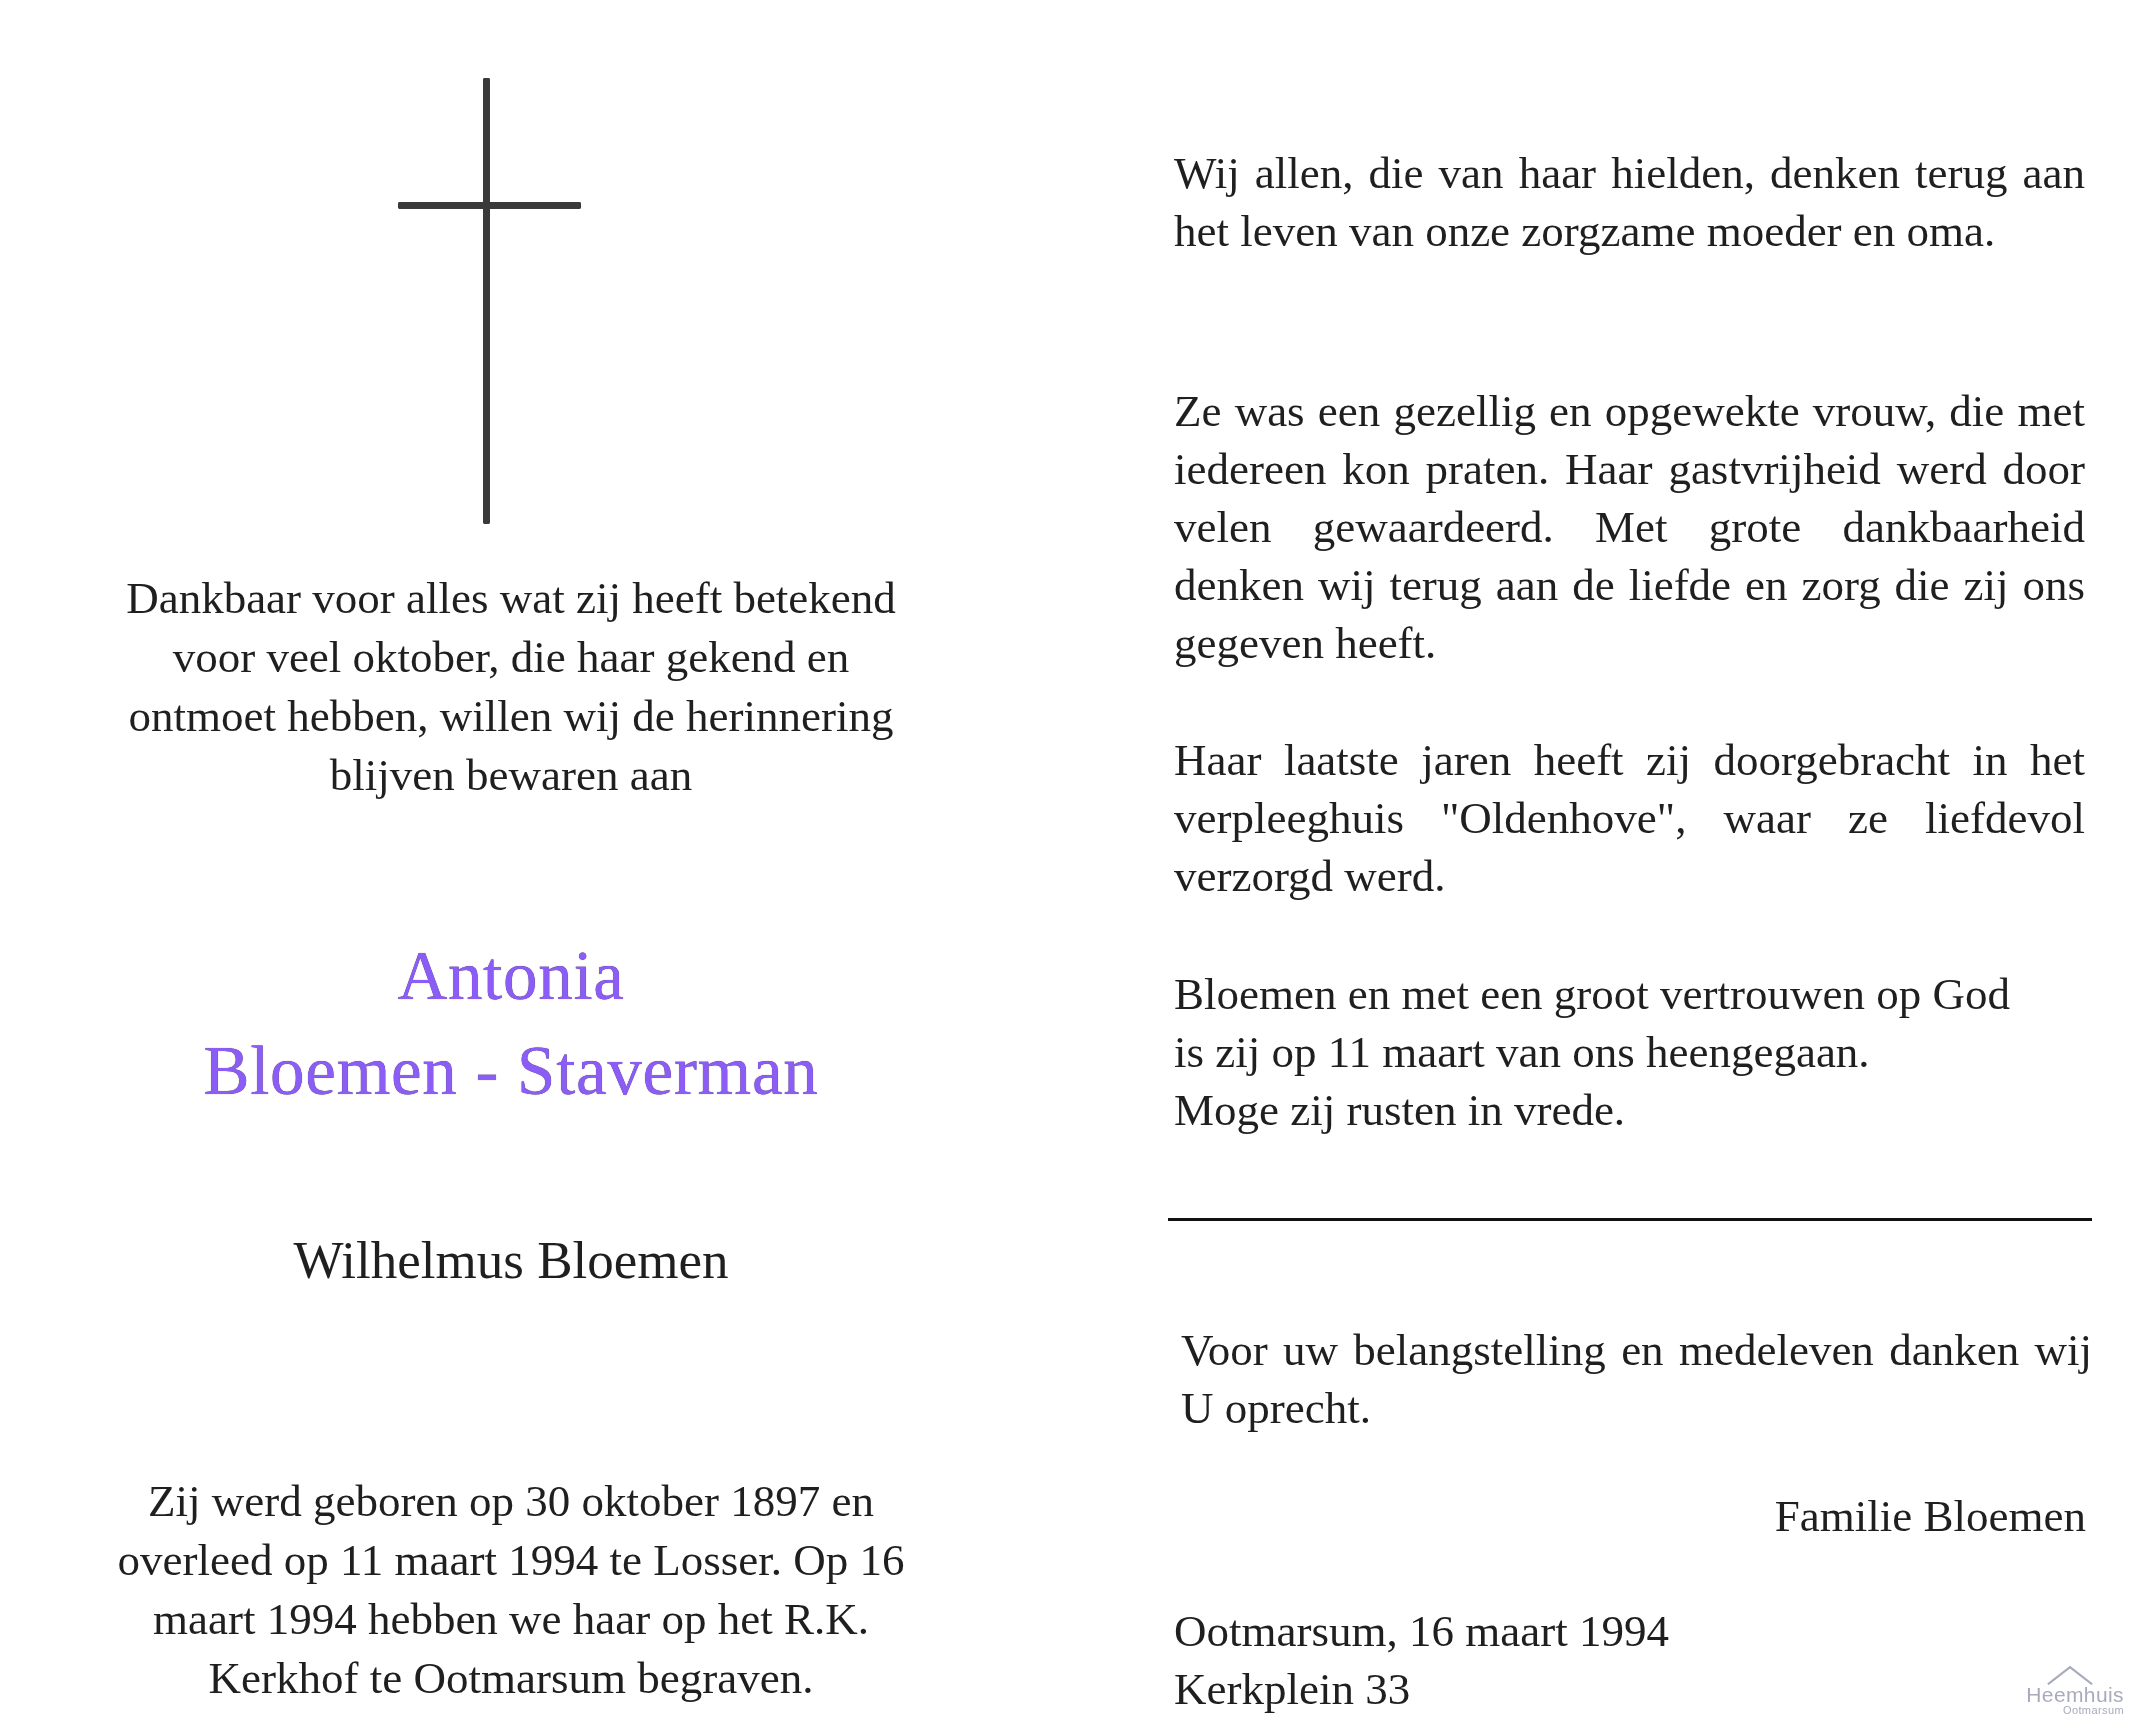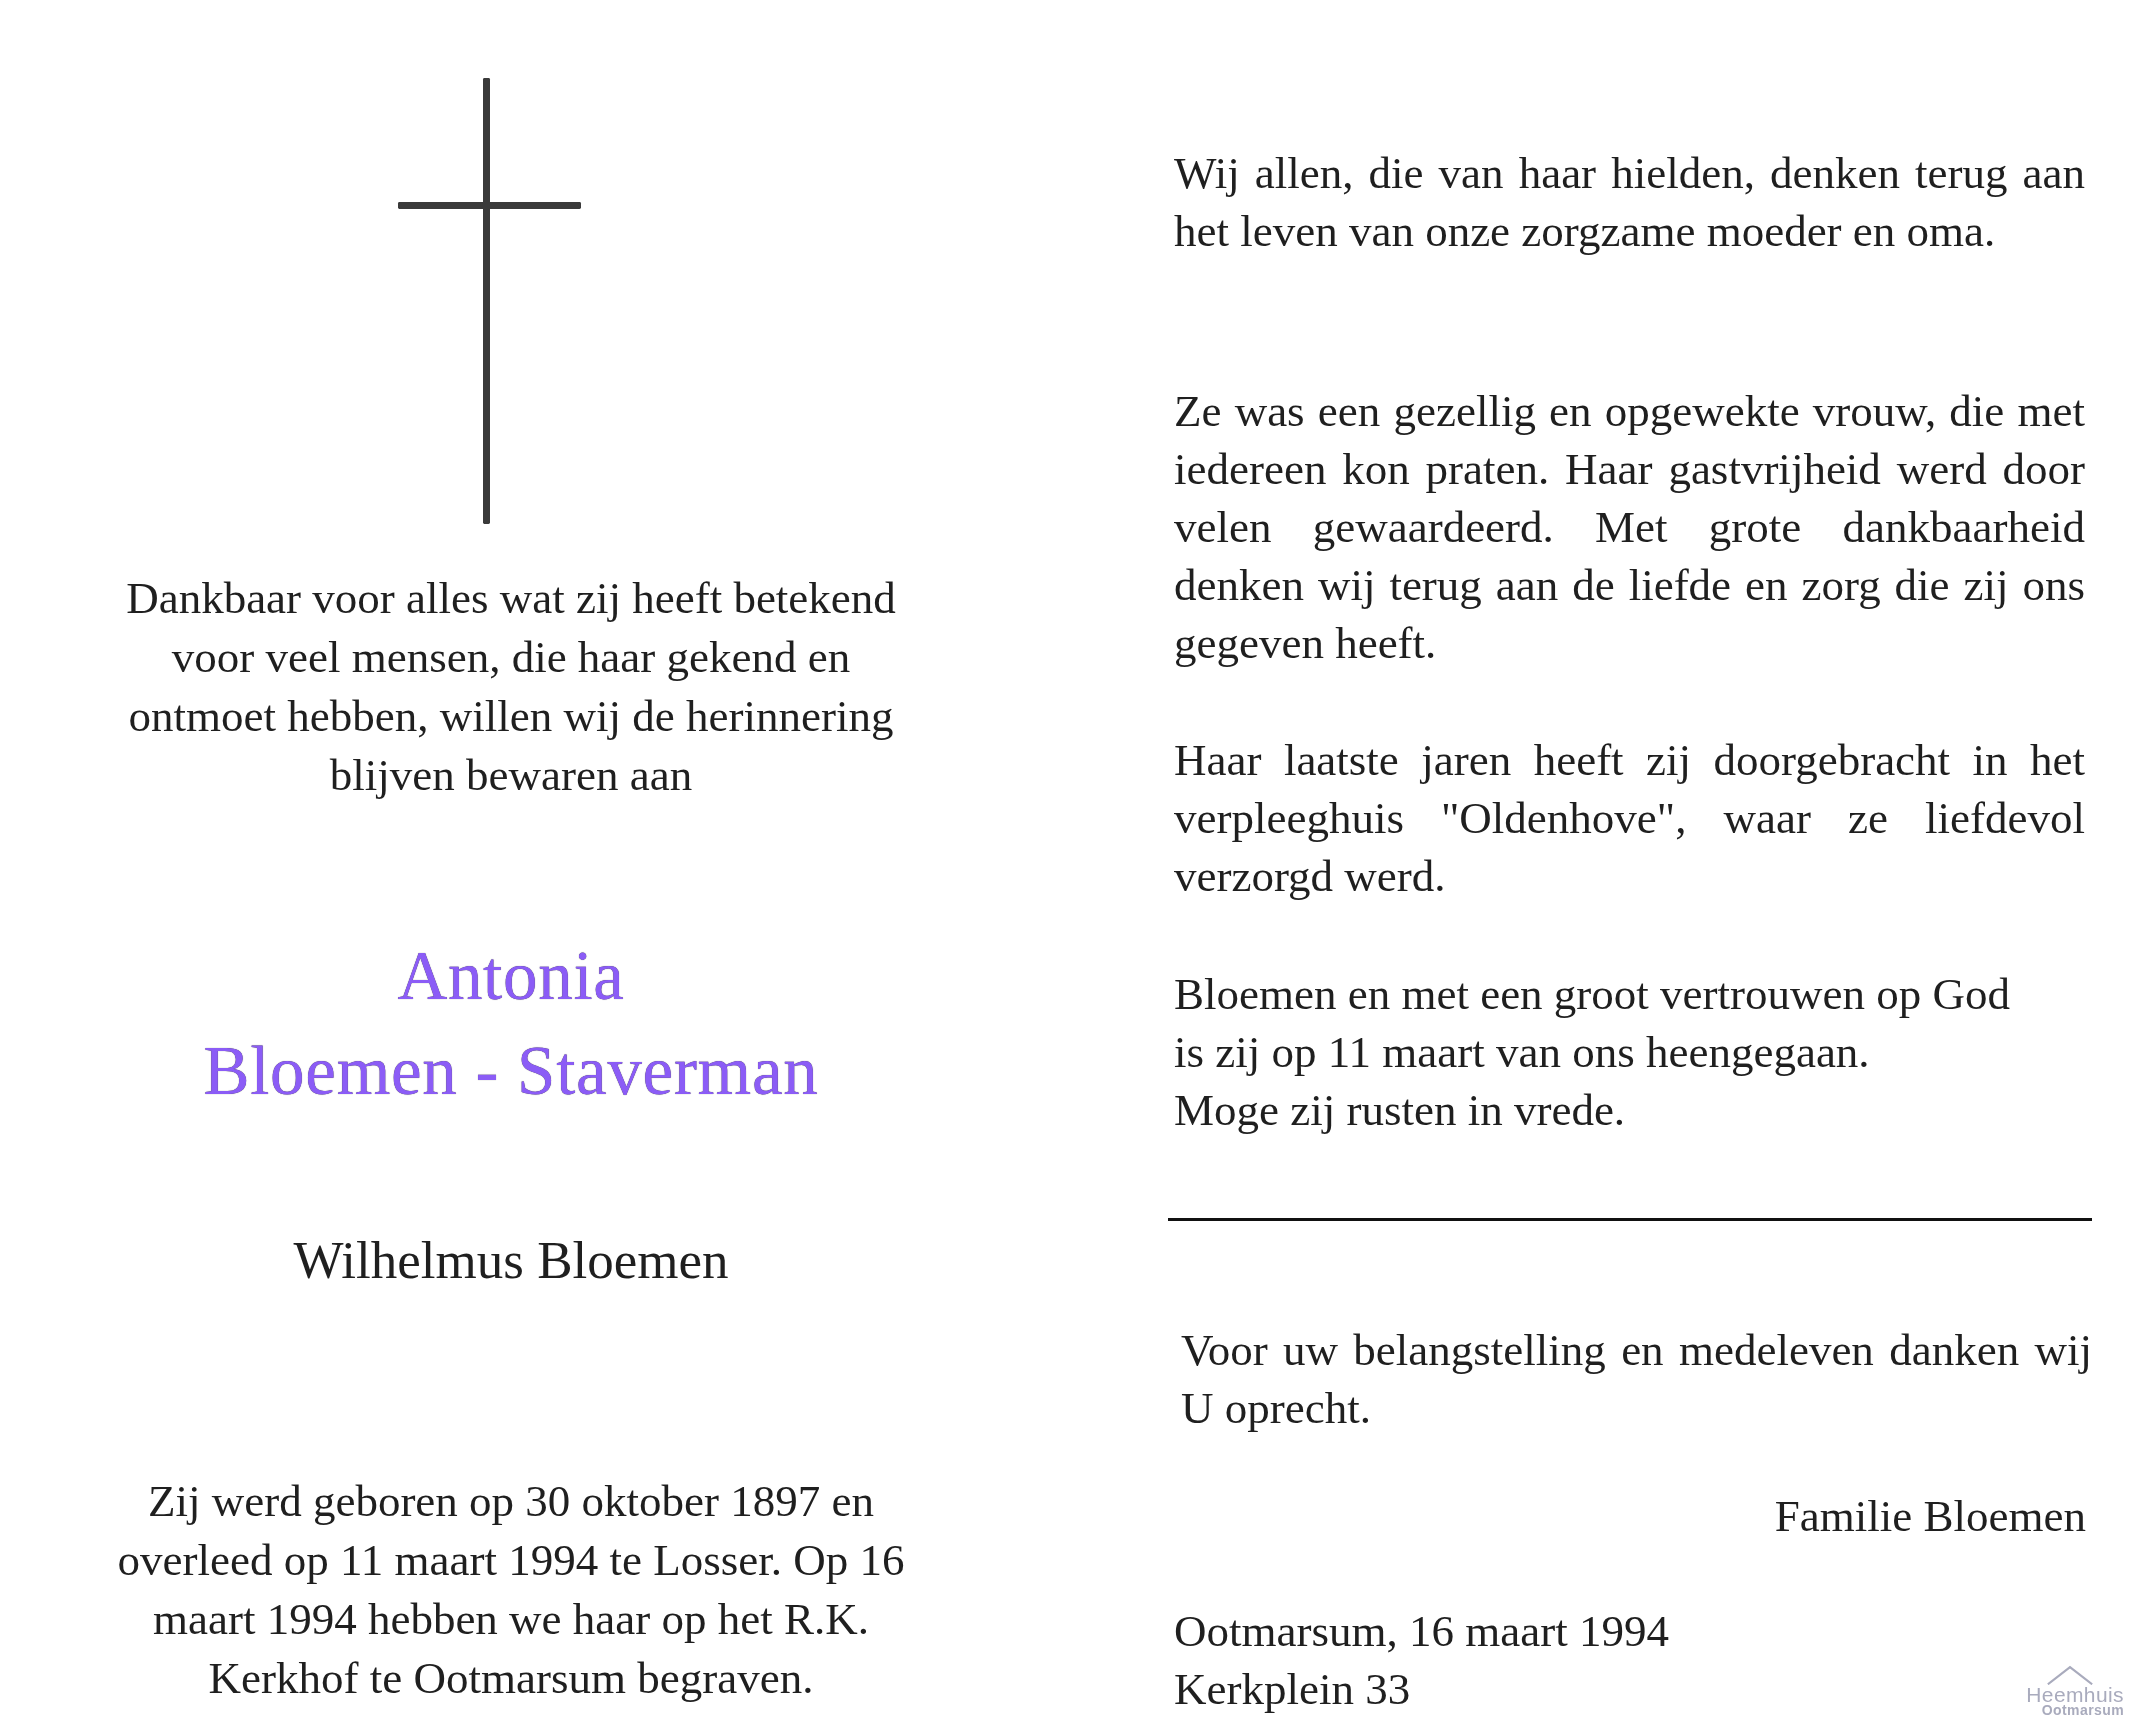--- a/index.html
+++ b/index.html
@@ -131,39 +131,38 @@
       text-align: right;
     }
     .watermark svg { display: block; margin: 0 auto; }
     .wm-title {
       font-size: 21px;
       line-height: 21.6px;
       letter-spacing: 0.4px;
       margin-top: -1.4px;
     }
     .wm-sub {
-      font-size: 14px;
+      font-size: 11px;
       line-height: 10px;
       letter-spacing: 0.4px;
-      font-weight: bold;
     }
   </style>
 </head>
 <body>
 
 <div class="page">
 
   <div class="cross">
     <div class="vbar"></div>
     <div class="hbar"></div>
   </div>
 
   <div class="left-col intro">
     <div>Dankbaar voor alles wat zij heeft betekend</div>
-    <div>voor veel mensen, die haar gekend en</div>
+    <div>voor veel oktober, die haar gekend en</div>
     <div>ontmoet hebben, willen wij de herinnering</div>
     <div>blijven bewaren aan</div>
   </div>
 
   <div class="left-col name">
     <div>Antonia</div>
     <div>Bloemen - Staverman</div>
   </div>
 
   <div class="left-col widow-name">Wilhelmus Bloemen</div>

